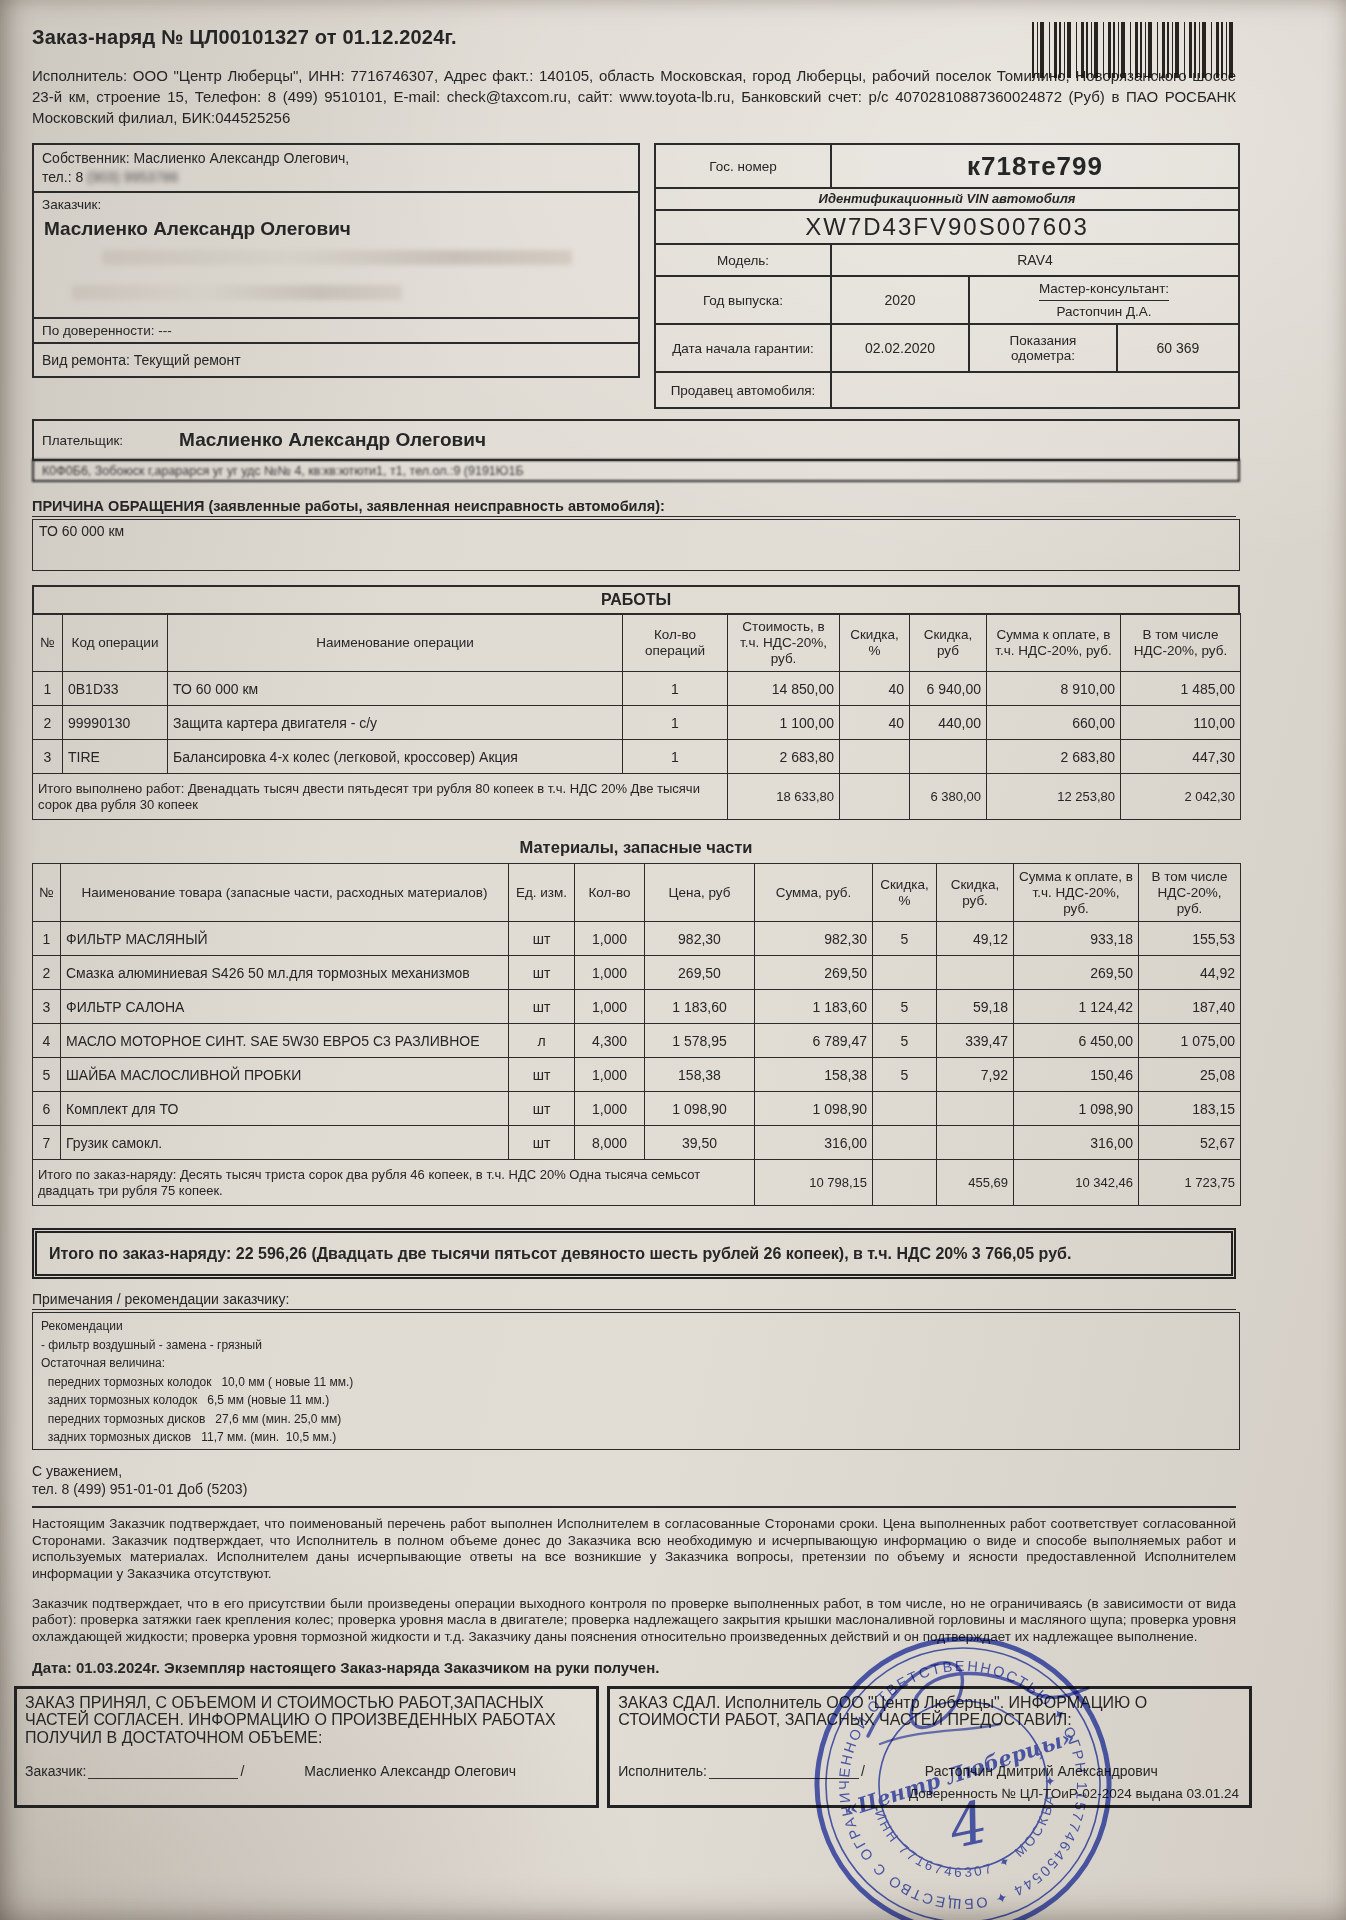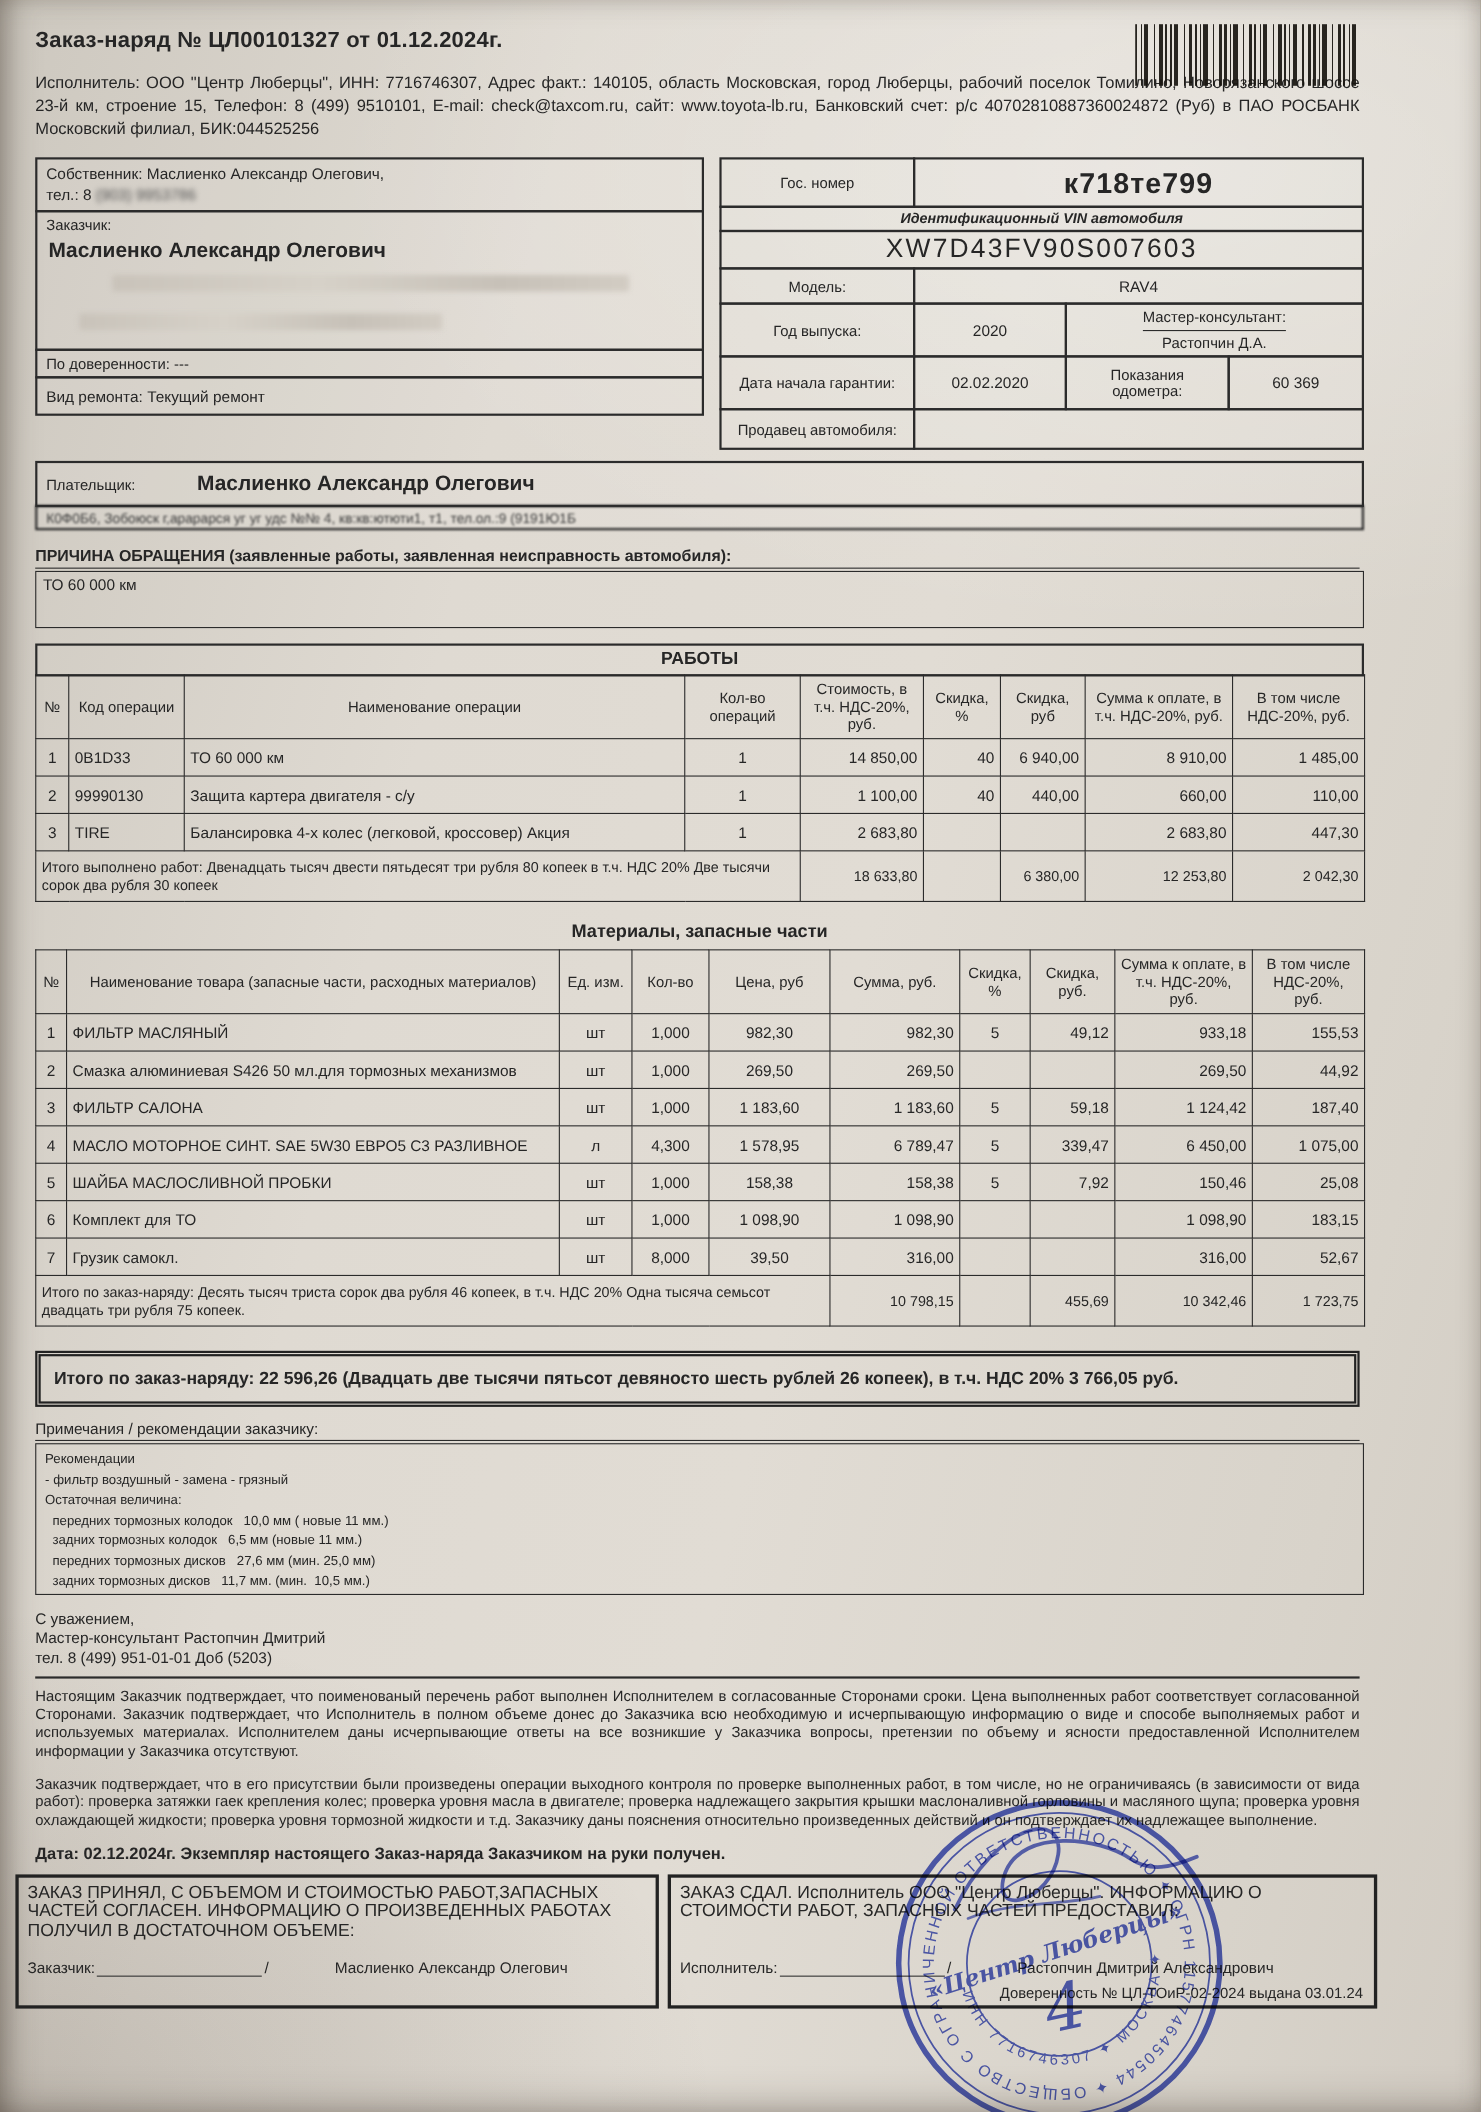--- a/index.html
+++ b/index.html
@@ -382,29 +382,28 @@
         <div>Остаточная величина:</div>
         <div>&nbsp;&nbsp;передних тормозных колодок&nbsp;&nbsp;&nbsp;10,0 мм ( новые 11 мм.)</div>
         <div>&nbsp;&nbsp;задних тормозных колодок&nbsp;&nbsp;&nbsp;6,5 мм (новые 11 мм.)</div>
         <div>&nbsp;&nbsp;передних тормозных дисков&nbsp;&nbsp;&nbsp;27,6 мм (мин. 25,0 мм)</div>
         <div>&nbsp;&nbsp;задних тормозных дисков&nbsp;&nbsp;&nbsp;11,7 мм. (мин.&nbsp;&nbsp;10,5 мм.)</div>
       </div>
 
     <div class="regards">
 
     <div>С уважением,</div>
-        <div>Мастер-консультант Растопчин Дмитрий</div>
         <div>тел. 8 (499) 951-01-01 Доб (5203)</div>
       </div>
 
     <div class="hr-heavy"></div>
 
     <p class="legal">Настоящим Заказчик подтверждает, что поименованый перечень работ выполнен Исполнителем в согласованные Сторонами сроки. Цена выполненных работ соответствует согласованной Сторонами. Заказчик подтверждает, что Исполнитель в полном объеме донес до Заказчика всю необходимую и исчерпывающую информацию о виде и способе выполняемых работ и используемых материалах. Исполнителем даны исчерпывающие ответы на все возникшие у Заказчика вопросы, претензии по объему и ясности предоставленной Исполнителем информации у Заказчика отсутствуют.</p>
     <p class="legal">Заказчик подтверждает, что в его присутствии были произведены операции выходного контроля по проверке выполненных работ, в том числе, но не ограничиваясь (в зависимости от вида работ): проверка затяжки гаек крепления колес; проверка уровня масла в двигателе; проверка надлежащего закрытия крышки маслоналивной горловины и масляного щупа; проверка уровня охлаждающей жидкости; проверка уровня тормозной жидкости и т.д. Заказчику даны пояснения относительно произведенных действий и он подтверждает их надлежащее выполнение.</p>
-    <div class="date-line">Дата: 02.12.2024г. Экземпляр настоящего Заказ-наряда Заказчиком на руки получен.</div>
+    <div class="date-line">Дата: 01.03.2024г. Экземпляр настоящего Заказ-наряда Заказчиком на руки получен.</div>
 
     <div class="sign-row">
       <div class="sign-box sign-left">
         <div class="sign-head">ЗАКАЗ ПРИНЯЛ, С ОБЪЕМОМ И СТОИМОСТЬЮ РАБОТ,ЗАПАСНЫХ ЧАСТЕЙ СОГЛАСЕН. ИНФОРМАЦИЮ О ПРОИЗВЕДЕННЫХ РАБОТАХ ПОЛУЧИЛ В ДОСТАТОЧНОМ ОБЪЕМЕ:</div>
         <div class="sign-line-row">
           <span>Заказчик:</span>
           <span class="u"></span>
           <span>/</span>
           <span class="sig-name">Маслиенко Александр Олегович</span>
         </div>

